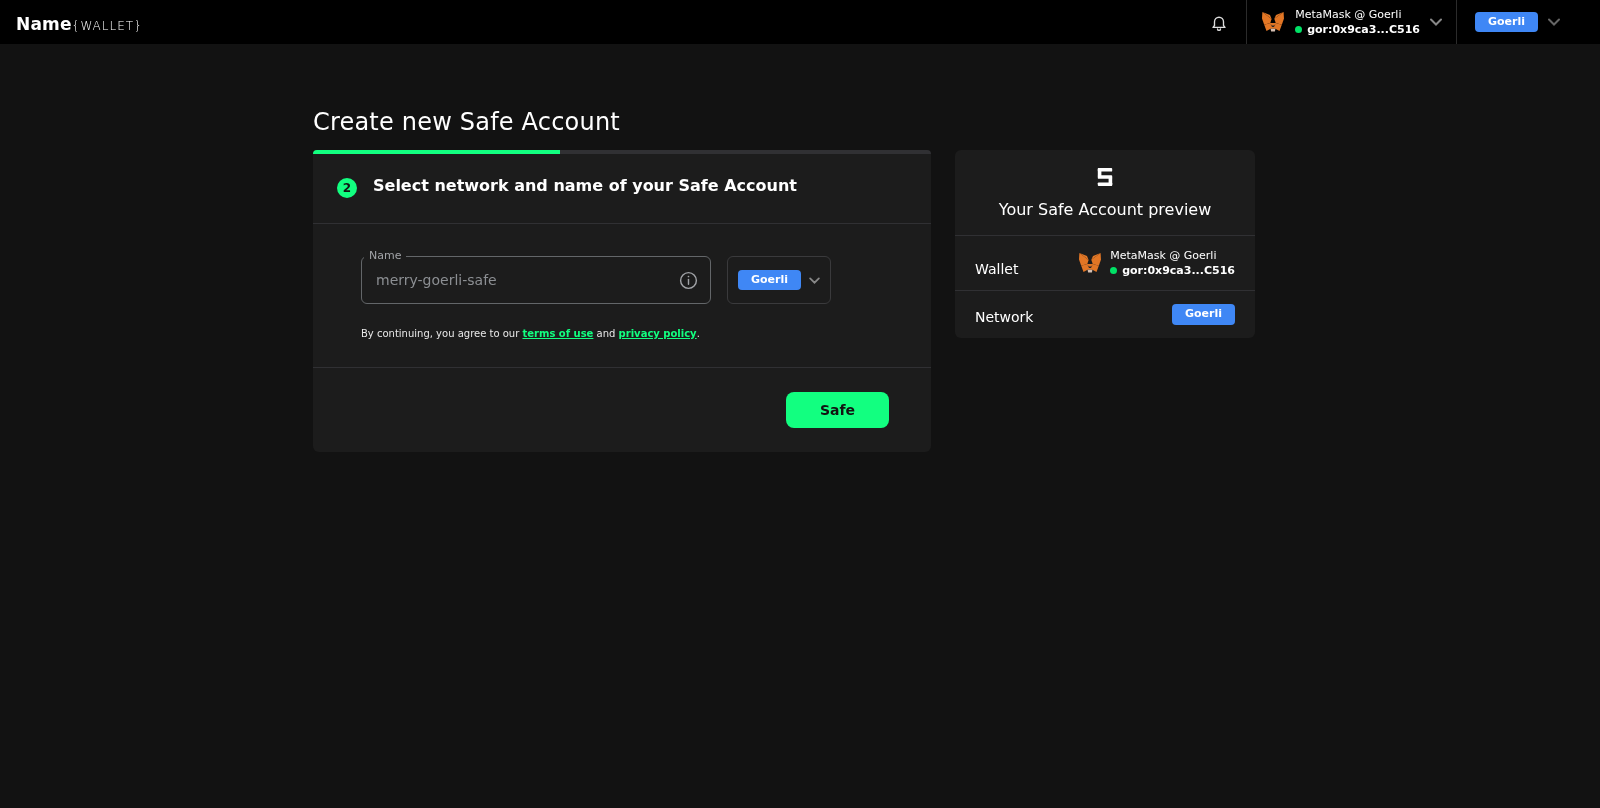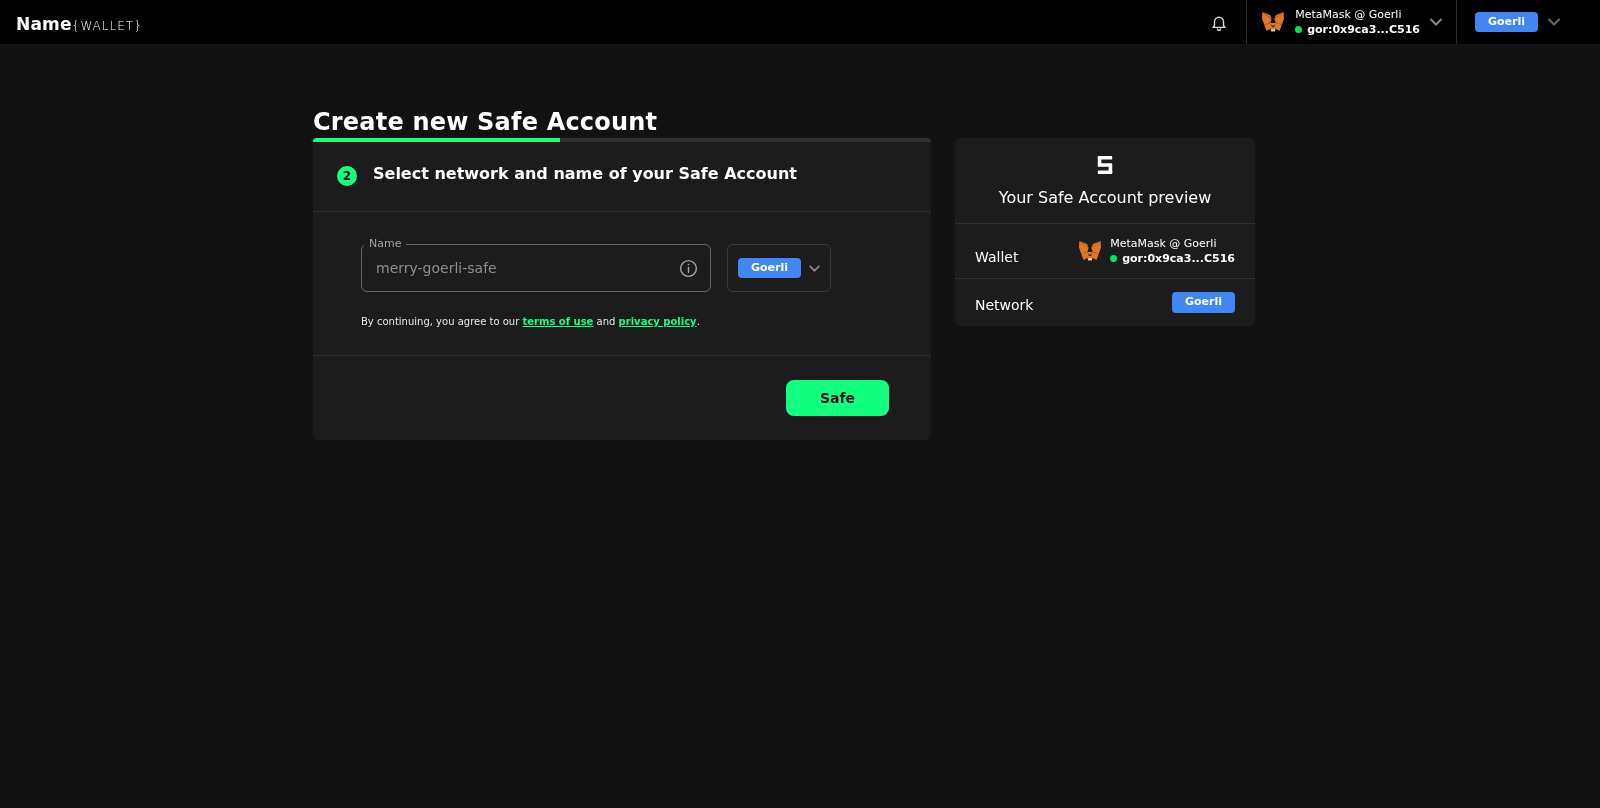--- a/index.html
+++ b/index.html
@@ -47,21 +47,21 @@
   }
   .chip-blue {
     background: #3f87f5; color: #fff;
     font-size: 11px; font-weight: 700;
     padding: 3px 13px; border-radius: 4px;
     line-height: 1.35; display: inline-block;
   }
 
   
   .page { padding: 64px 0 0 313px; }
-  .page-title { font-size: 24px; font-weight: 700; letter-spacing: .2px; margin-bottom: 2px; }
+  .page-title { font-size: 24px; font-weight: 400; letter-spacing: .2px; margin-bottom: 14px; }
   .content { display: flex; gap: 24px; align-items: flex-start; }
   .main-col { width: 618px; }
   .side-col { width: 300px; }
 
   
   .progress { height: 4px; background: #303033; border-radius: 6px 6px 0 0; overflow: hidden; }
   .progress-fill { height: 100%; width: 40%; background: #12FF80; }
   .card { background: #1c1c1c; border-radius: 0 0 6px 6px; }
   .card-rounded { background: #1c1c1c; border-radius: 6px; }
   .divider { border-top: 1px solid #303033; }

